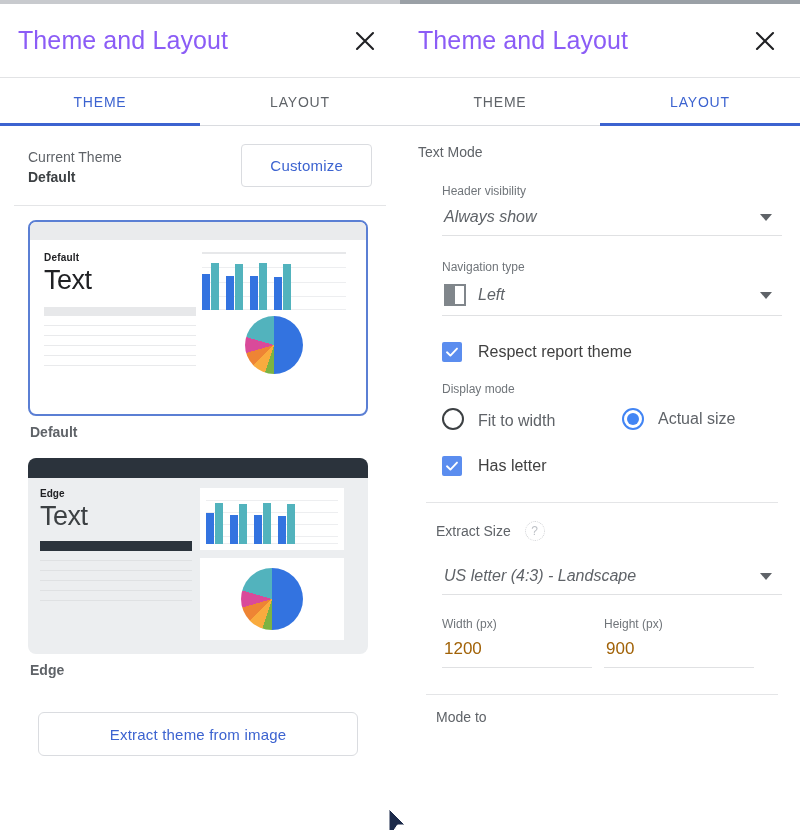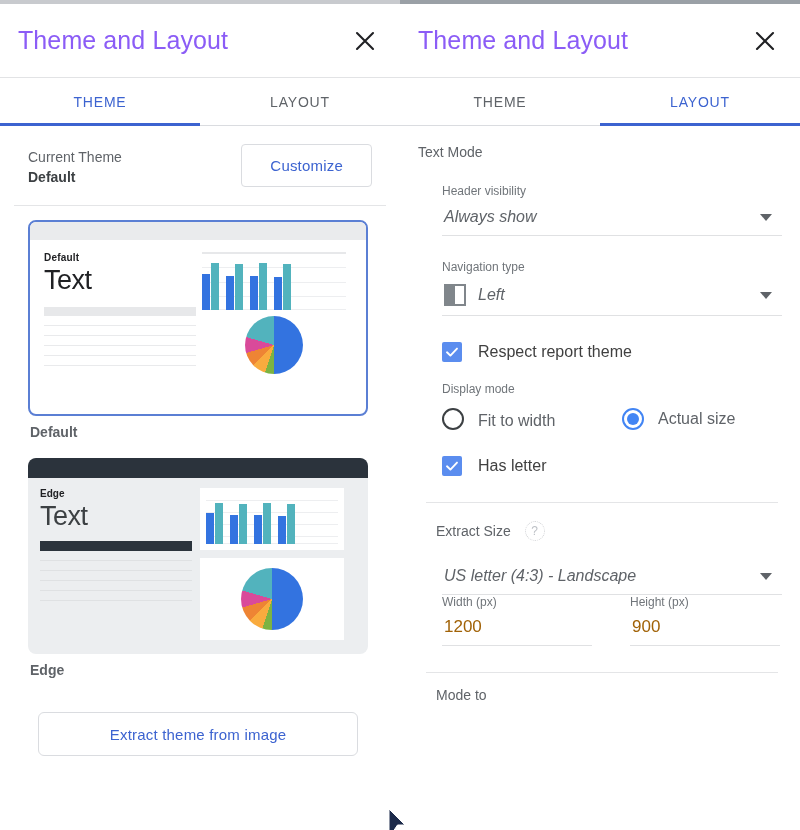--- a/index.html
+++ b/index.html
@@ -140,21 +140,21 @@
   .radio-label { font-size:16px; color:#5f6368; }
 
   .divider2 { height:1px; background:#e4e5e7; margin: 26px 0 0 8px; }
 
   .canvas-head { display:flex; align-items:center; gap:14px; padding: 18px 0 0 18px; }
   .help-icon {
     width:20px; height:20px; border-radius:50%; border:1px dotted #cfd1d4;
     display:flex; align-items:center; justify-content:center;
     font-size:12px; color:#bdc1c6; cursor:pointer;
   }
-  .dims { display:flex; gap:38px; padding-left:24px; }
+  .dims { display:flex; gap:12px; padding-left:24px; margin-top:22px; }
   .dim { width:150px; }
   .dim-label { font-size:12px; color:#70757a; margin-bottom:8px; }
   .dim-input {
     width:150px; border:none; border-bottom:1px solid #e0e1e3; background:transparent;
     font-family:inherit; font-size:17px; color:#a16207; padding: 0 2px 8px 2px; outline:none;
   }
   .divider3 { height:1px; background:#e4e5e7; margin: 26px 0 0 8px; }
   .snap-to { font-size:14px; color:#5f6368; padding: 14px 0 0 18px; }
 
   

